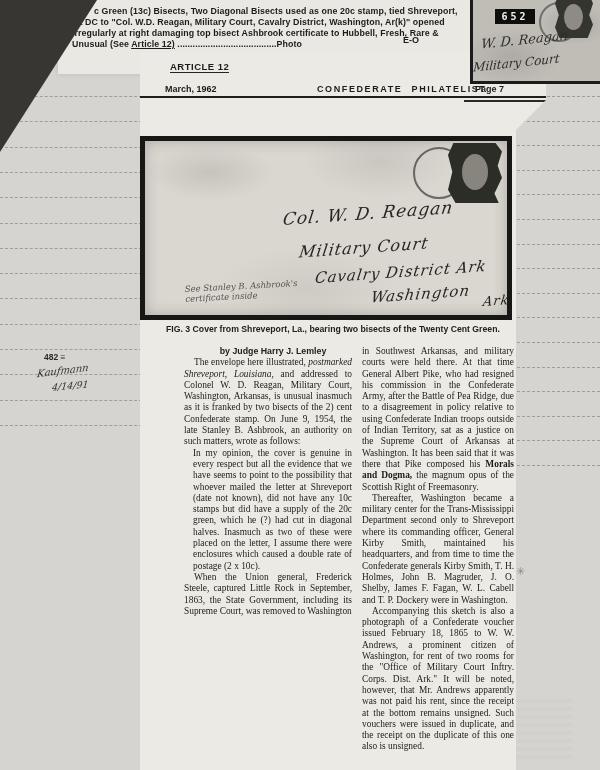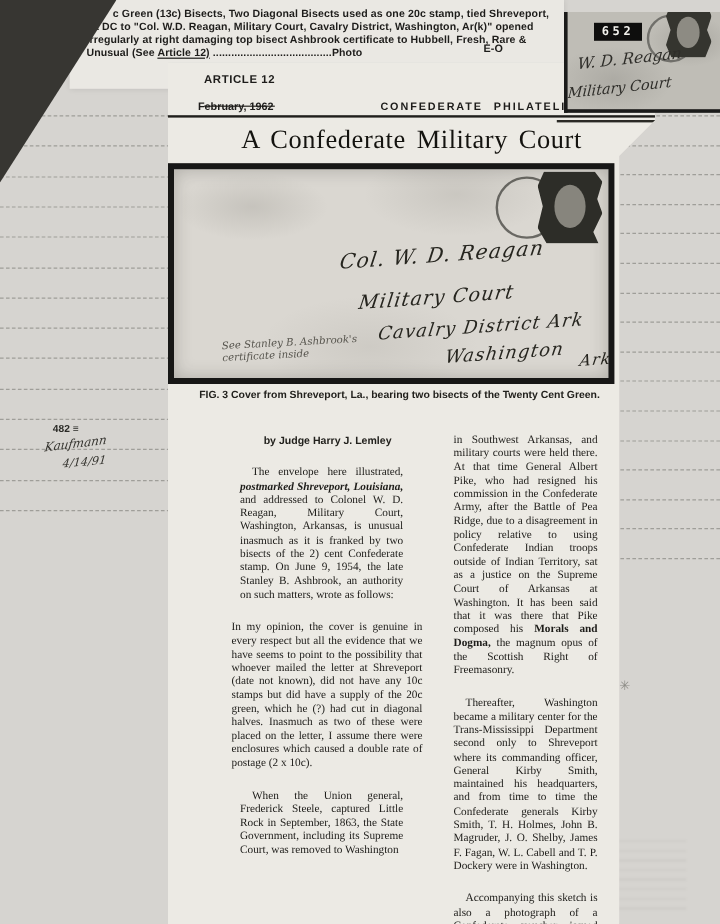--- a/index.html
+++ b/index.html
@@ -21,21 +21,21 @@
   .topnote{
     position:absolute;left:14px;top:6px;width:386px;
     font-size:8.8px;line-height:11px;font-weight:bold;color:#1d1c1a;
     text-align:left;text-indent:22px;letter-spacing:.1px;
   }
   .topnote .uline{text-decoration:underline;}
   .eo{position:absolute;left:345px;top:35px;font-size:9px;font-weight:bold;color:#1d1c1a;}
   .ticks{position:absolute;left:6px;top:20px;font-style:italic;color:#3a3936;font-size:11px;line-height:12px;transform:rotate(12deg);}
   
   .thumb{
-    left:470px;top:10px;width:130px;height:84px;z-index:4;
+    left:470px;top:0;width:130px;height:84px;z-index:4;
     background:
       radial-gradient(70px 40px at 30% 70%, rgba(90,88,82,.18), transparent 70%),
       radial-gradient(50px 30px at 80% 30%, rgba(90,88,82,.22), transparent 70%),
       #bfbdb6;
     border-left:3px solid #1b1b1a;border-bottom:3px solid #1b1b1a;
     box-sizing:border-box;overflow:hidden;
   }
   .lot-badge{
     position:absolute;left:22px;top:9px;width:40px;height:15px;
     background:#0e0e0d;color:#f2f1ec;font-weight:bold;font-size:10px;
@@ -56,21 +56,21 @@
     transform:rotate(-6deg) skewX(-10deg);white-space:nowrap;
   }
   
   .page{
     left:140px;top:52px;width:406px;height:718px;z-index:3;
     background:#eceae4;box-shadow:0 0 6px rgba(0,0,0,.13);
     clip-path:polygon(0 0,406px 0,406px 48px,376px 78px,376px 718px,0 718px);
   }
   .article-label{
     position:absolute;left:30px;top:9px;font-size:9.5px;font-weight:bold;color:#1d1c1a;
-    border-bottom:1.5px solid #26251f;padding-bottom:16px;letter-spacing:.5px;
+    border-bottom:1.5px solid #26251f;padding-bottom:0;letter-spacing:.5px;
   }
   .hdr{position:absolute;top:32px;font-size:9px;font-weight:bold;color:#1d1c1a;white-space:nowrap;}
   .hdr-date{left:25px;}
   .hdr-journal{left:130px;letter-spacing:1.6px;word-spacing:5px;margin-left:47px;}
   .hdr-page{left:335px;}
   .hdr-rule{position:absolute;left:0;top:44px;width:406px;height:2px;background:#1f1e1b;}
   .hdr-rule2{position:absolute;left:324px;top:48px;width:82px;height:1.5px;background:#2a2925;}
   .page-title{
     position:absolute;left:0;top:51px;width:406px;text-align:center;
     font-family:"Liberation Serif",serif;font-size:22px;color:#14130f;
@@ -110,24 +110,24 @@
   }
   
   .col{
     position:absolute;top:294px;
     font-family:"Liberation Serif",serif;font-size:9.4px;line-height:11.3px;
     color:#1d1c19;text-align:justify;
   }
   .col-left{left:44px;width:168px;}
   .col-right{left:222px;width:152px;}
   .byline{text-align:center;font-family:"Liberation Sans",sans-serif;font-size:8.8px;font-weight:bold;margin:0 0 2px 0;color:#22211d;}
-  .col p{margin:16px;text-indent:10px;}
+  .col p{margin:0;text-indent:10px;}
   .col p.noindent{text-indent:0;}
   .col blockquote{margin:0 0 0 9px;text-indent:0;}
-  .it{font-style:italic;font-weight:bold;}
+  .it{font-style:italic;}
   .bd{font-weight:bold;}
   
   .margin-note{left:36px;top:344px;width:147px;height:94px;z-index:4;overflow:hidden;}
   .mn-num{position:absolute;left:8px;top:8px;font-size:8.5px;font-weight:bold;color:#2a2a26;}
   .mn-lines{position:absolute;left:55px;top:8px;width:92px;font-size:7.6px;line-height:13px;font-weight:bold;color:#2e2d29;white-space:nowrap;}
   .mn-hand1{position:absolute;left:1px;top:21px;font-family:"DejaVu Serif",serif;font-style:italic;font-size:10px;color:#35342f;transform:rotate(-7deg) skewX(-14deg);}
   .mn-hand2{position:absolute;left:16px;top:36px;font-family:"DejaVu Serif",serif;font-style:italic;font-size:9.5px;color:#35342f;transform:rotate(-5deg) skewX(-10deg);}
   
   .corner{
     left:0;top:0;width:110px;height:210px;z-index:6;
@@ -193,27 +193,26 @@
     <div class="thumb-ring"></div>
     <div class="thumb-stamp">
         <div class="oval"></div>
       </div>
     <div class="thumb-script" style="left:8px;top:32px;font-size:13px;">W. D. Reagan</div>
     <div class="thumb-script" style="left:0px;top:56px;font-size:12px;">Military Court</div>
   </div>
 
   <div class="abs page">
     <div class="article-label">ARTICLE 12</div>
-    <div class="hdr hdr-date">February, 1962</div>
+    <div class="hdr hdr-date">March, 1962</div>
     <div class="hdr hdr-journal">CONFEDERATE PHILATELIST</div>
     <div class="hdr hdr-page">Page 7</div>
     <div class="hdr-rule"></div>
     <div class="hdr-rule2"></div>
 
-    <div class="page-title">A Confederate Military Court</div>
 
     <div class="figure">
       <div class="env-ring"></div>
       <div class="env-stamp">
           <div class="oval"></div>
         </div>
       <div class="script" style="left:138px;top:62px;font-size:17px;">Col. W. D. Reagan</div>
       <div class="script" style="left:154px;top:97px;font-size:16px;">Military Court</div>
       <div class="script" style="left:170px;top:122px;font-size:15px;">Cavalry District Ark</div>
       <div class="script" style="left:226px;top:144px;font-size:15px;">Washington</div>

